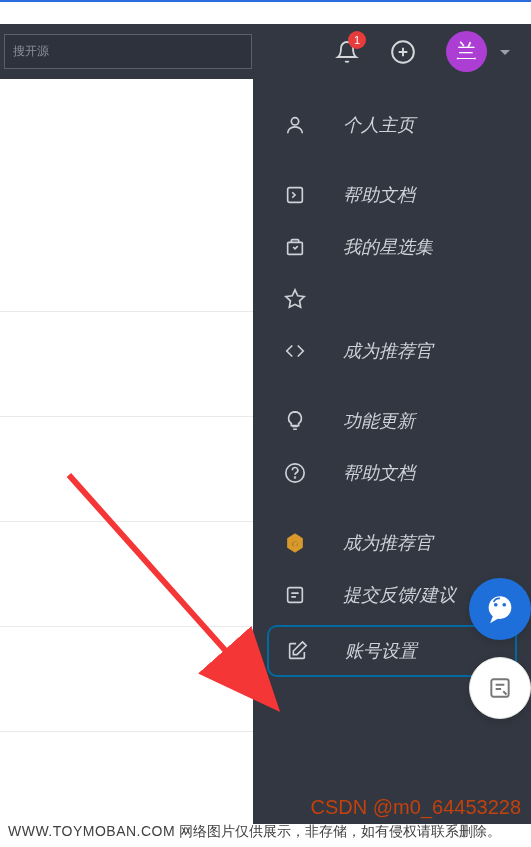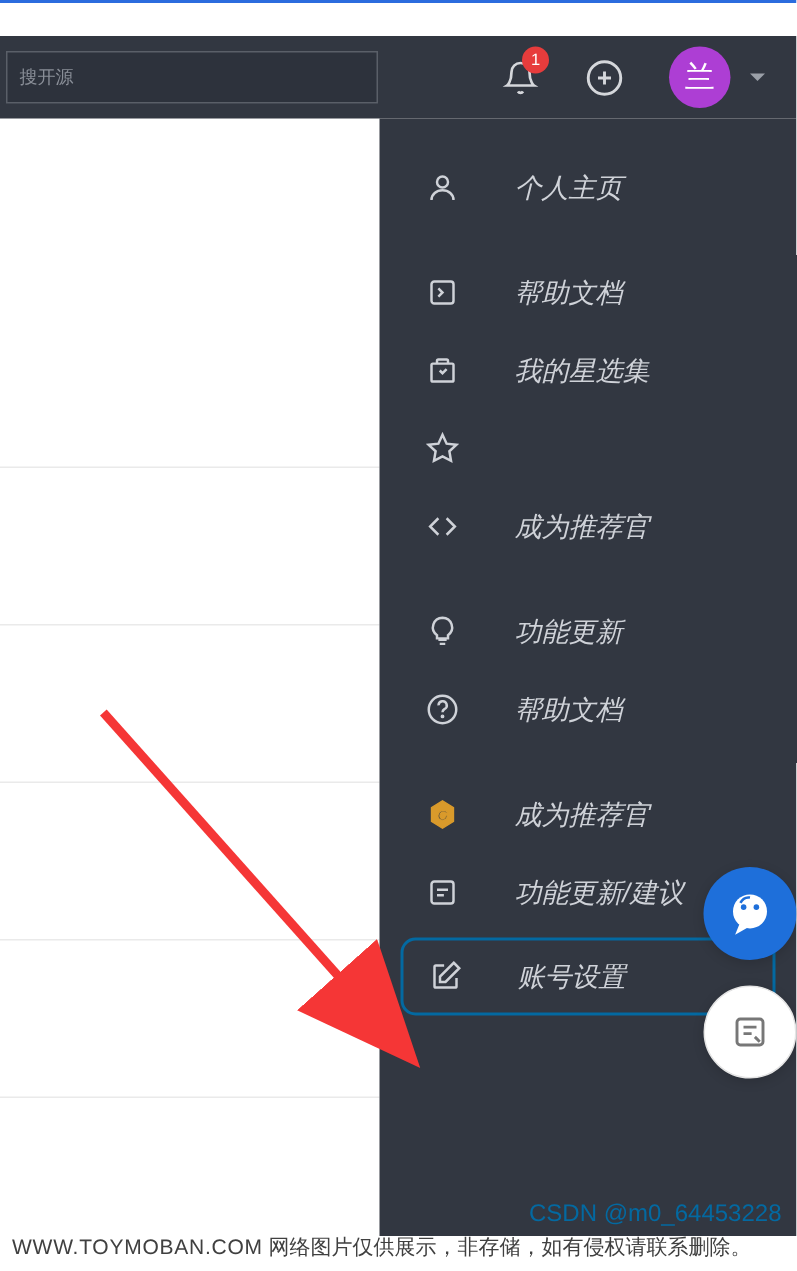--- a/index.html
+++ b/index.html
@@ -176,22 +176,22 @@
       width: 62px;
       height: 62px;
       background: #fff;
       border: 1px solid #e5e5e5;
       color: #777;
     }
     .watermark-right {
       position: absolute;
       bottom: 28px;
       right: 10px;
-      color: #0369a1;
-      font-size: 16px;
+      color: #c2410c;
+      font-size: 20px;
     }
     .watermark-left {
       position: absolute;
       bottom: 6px;
       left: 8px;
       color: #404040;
       font-size: 14px;
     }
     .watermark-left .wm-host {
       letter-spacing: 0.5px;
@@ -317,21 +317,21 @@
       </span>
     <span>成为推荐官</span>
   </div>
   <div class="menu-item">
     <span class="menu-icon">
         <svg width="22" height="22" viewBox="0 0 24 24" fill="none" stroke="currentColor" stroke-width="1.8">
           <rect x="4" y="4" width="16" height="16" rx="2"></rect>
           <path d="M8 10h8M8 14h5"></path>
         </svg>
       </span>
-    <span>功能更新/建议</span>
+    <span>提交反馈/建议</span>
   </div>
   <div class="menu-item highlighted">
     <span class="menu-icon">
         <svg width="22" height="22" viewBox="0 0 24 24" fill="none" stroke="currentColor" stroke-width="1.8">
           <path d="M11 4H5a1 1 0 0 0-1 1v14a1 1 0 0 0 1 1h14a1 1 0 0 0 1-1v-6"></path>
           <path d="M18 2l4 4-10 10H8v-4z"></path>
         </svg>
       </span>
     <span>账号设置</span>
   </div>

